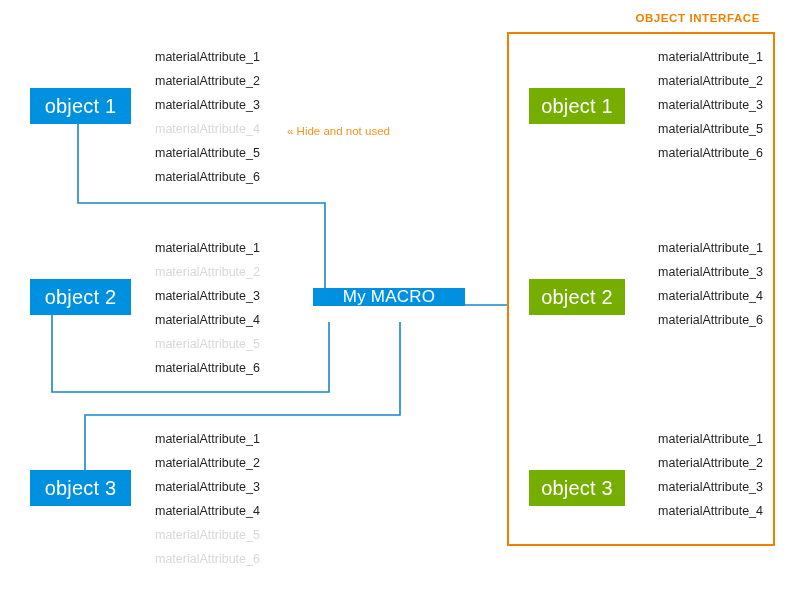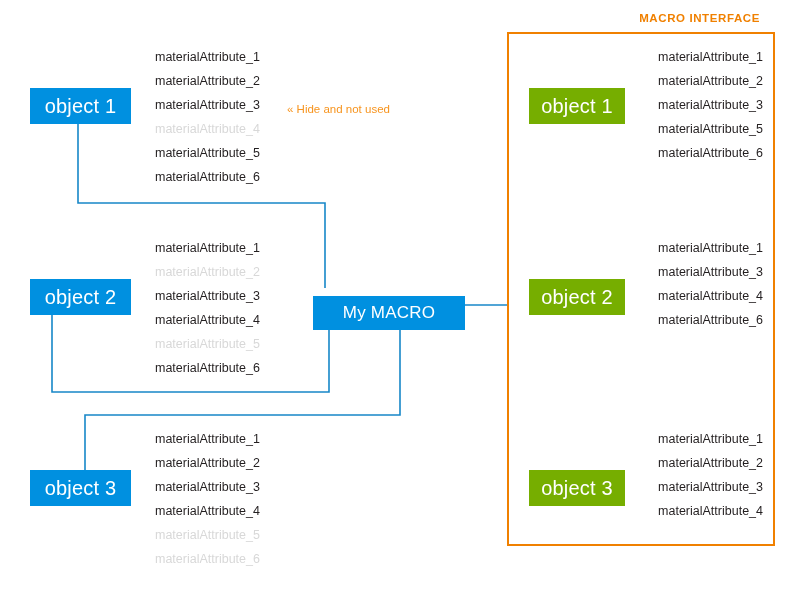--- a/index.html
+++ b/index.html
@@ -84,36 +84,36 @@
 
     <path d="M78,124 L78,203 L325,203 L325,288" fill="none" stroke="#1787c8" stroke-width="1.6"></path>
 
     <path d="M52,315 L52,392 L329,392 L329,322" fill="none" stroke="#1787c8" stroke-width="1.6"></path>
 
     <path d="M85,470 L85,415 L400,415 L400,322" fill="none" stroke="#1787c8" stroke-width="1.6"></path>
 
     <path d="M465,305 L507,305" fill="none" stroke="#1787c8" stroke-width="1.6"></path>
   </svg>
 
-  <div class="panel-title" style="left:560px; top:12px; width:200px;">MACRO INTERFACE</div>
+  <div class="panel-title" style="left:560px; top:12px; width:200px;">OBJECT INTERFACE</div>
 
   <div class="panel" style="left:507px; top:32px; width:268px; height:514px;"></div>
 
   <div class="node blue" style="left:30px; top:88px; width:101px; height:36px;">
     <span>object 1</span>
   </div>
   <div class="attr-list" style="left:155px; top:45px;">
     <span class="attr">materialAttribute_1</span>
     <span class="attr">materialAttribute_2</span>
     <span class="attr">materialAttribute_3</span>
     <span class="attr hidden-attr">materialAttribute_4</span>
     <span class="attr">materialAttribute_5</span>
     <span class="attr">materialAttribute_6</span>
   </div>
-  <div class="annotation" style="left:287px; top:103px;">« Hide and not used</div>
+  <div class="annotation" style="left:287px; top:125px;">« Hide and not used</div>
 
   <div class="node blue" style="left:30px; top:279px; width:101px; height:36px;">
     <span>object 2</span>
   </div>
   <div class="attr-list" style="left:155px; top:236px;">
     <span class="attr">materialAttribute_1</span>
     <span class="attr hidden-attr">materialAttribute_2</span>
     <span class="attr">materialAttribute_3</span>
     <span class="attr">materialAttribute_4</span>
     <span class="attr hidden-attr">materialAttribute_5</span>
@@ -125,21 +125,21 @@
   </div>
   <div class="attr-list" style="left:155px; top:427px;">
     <span class="attr">materialAttribute_1</span>
     <span class="attr">materialAttribute_2</span>
     <span class="attr">materialAttribute_3</span>
     <span class="attr">materialAttribute_4</span>
     <span class="attr hidden-attr">materialAttribute_5</span>
     <span class="attr hidden-attr">materialAttribute_6</span>
   </div>
 
-  <div class="node macro" style="left:313px; top:296px; width:152px; height:34px;">
+  <div class="node macro" style="left:313px; top:288px; width:152px; height:18px;">
     <span>My MACRO</span>
   </div>
 
   <div class="node green" style="left:529px; top:88px; width:96px; height:36px;">
     <span>object 1</span>
   </div>
   <div class="attr-list right-align" style="left:595px; top:45px; width:168px;">
     <span class="attr">materialAttribute_1</span>
     <span class="attr">materialAttribute_2</span>
     <span class="attr">materialAttribute_3</span>

